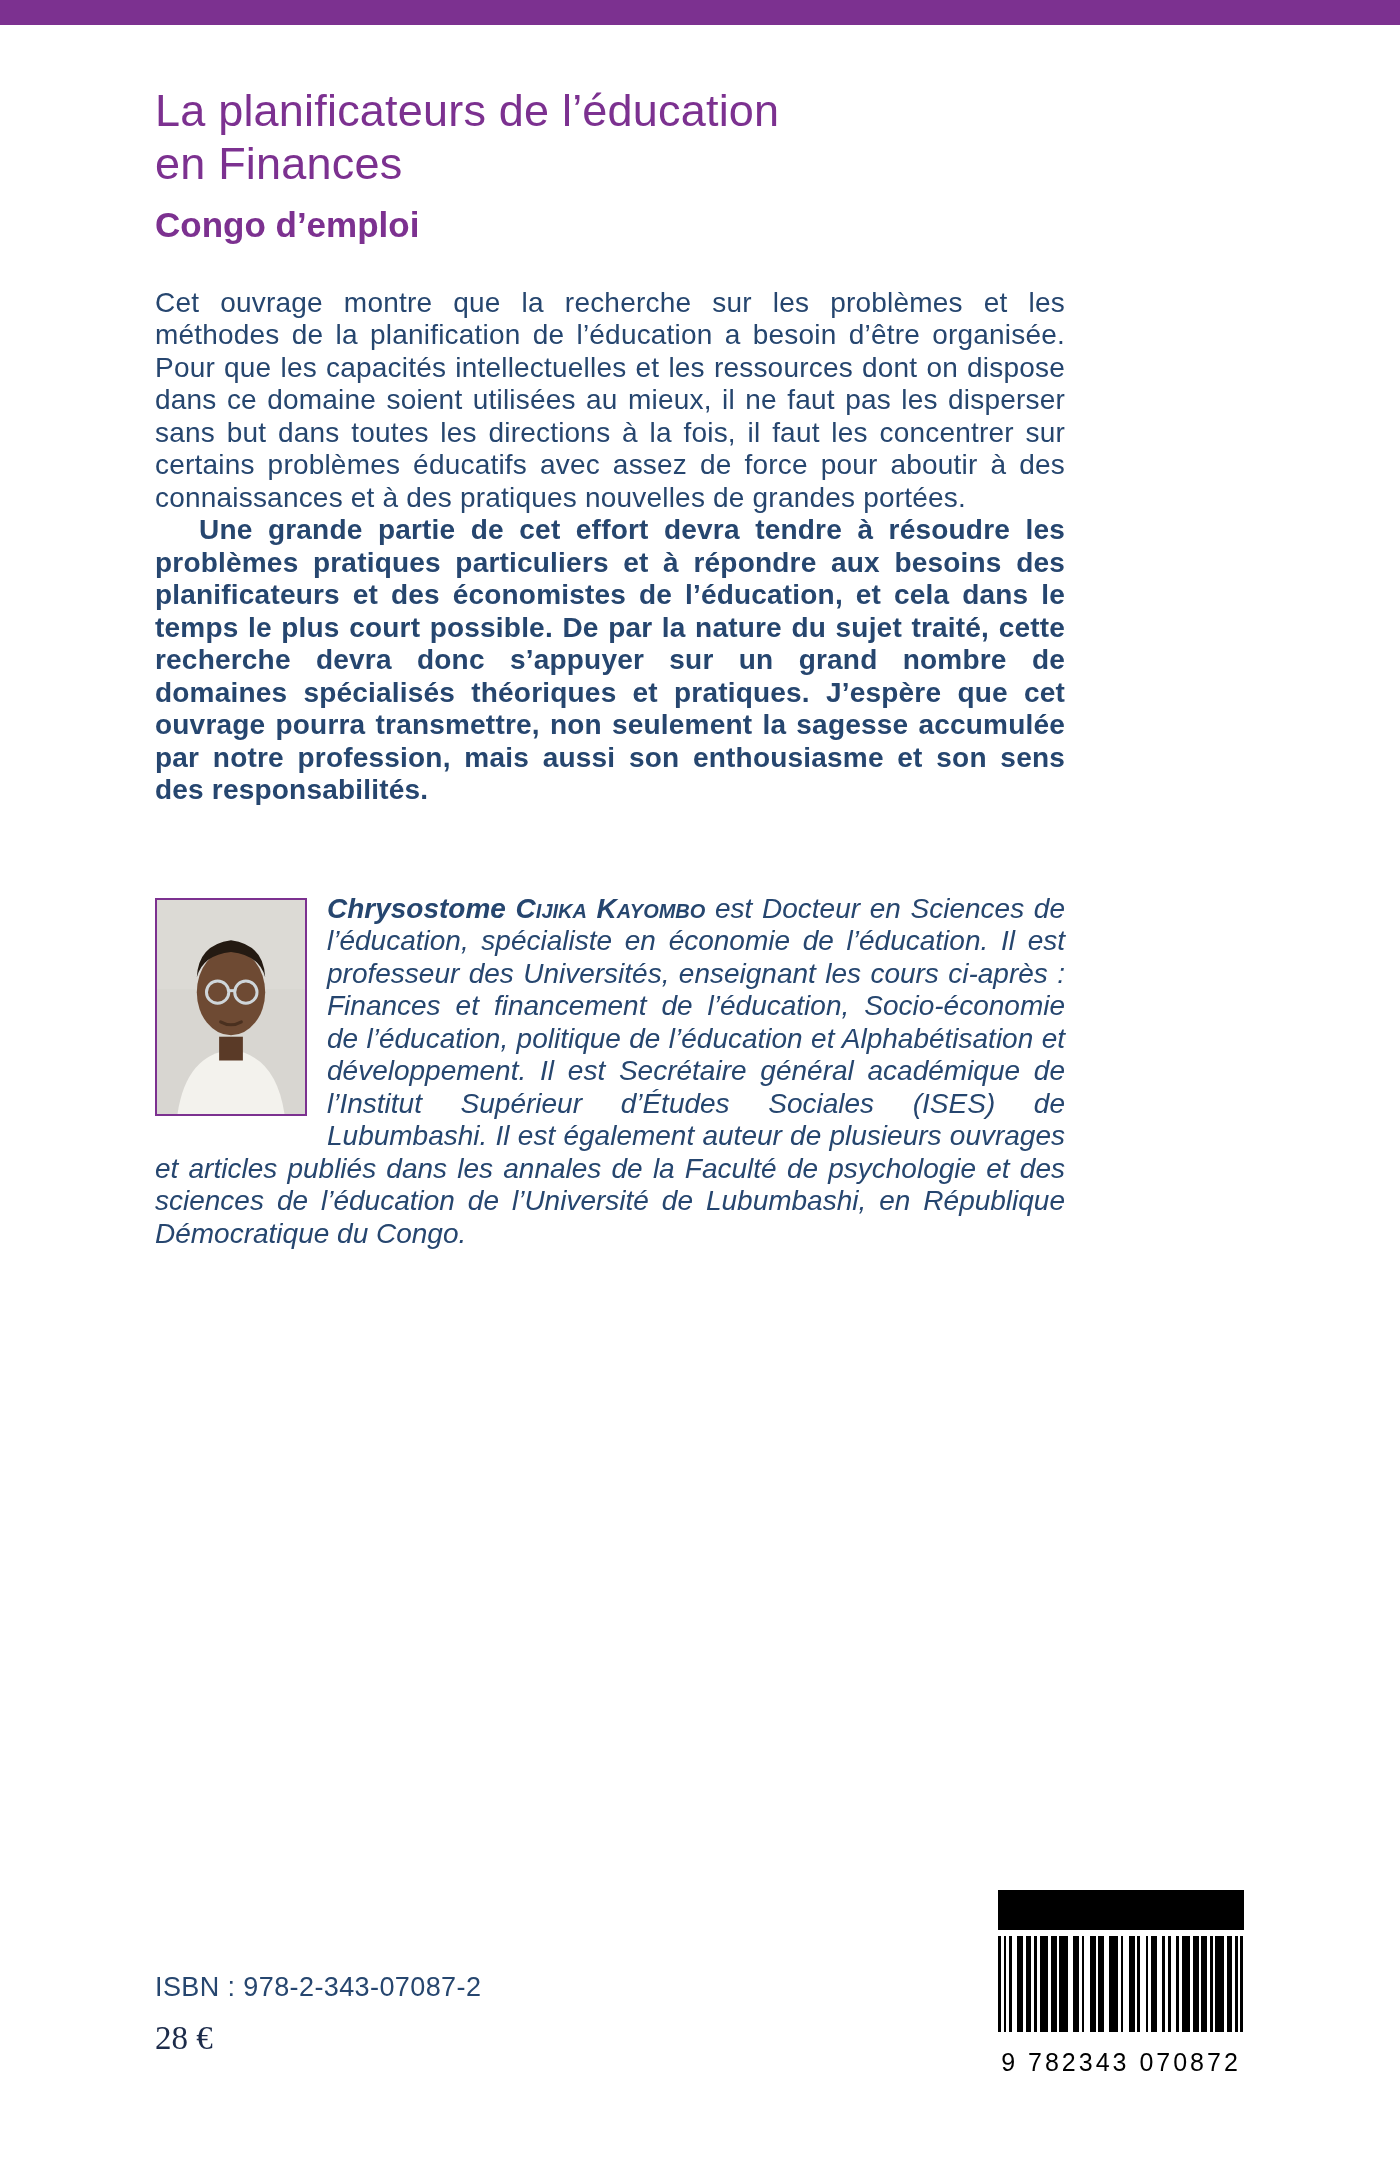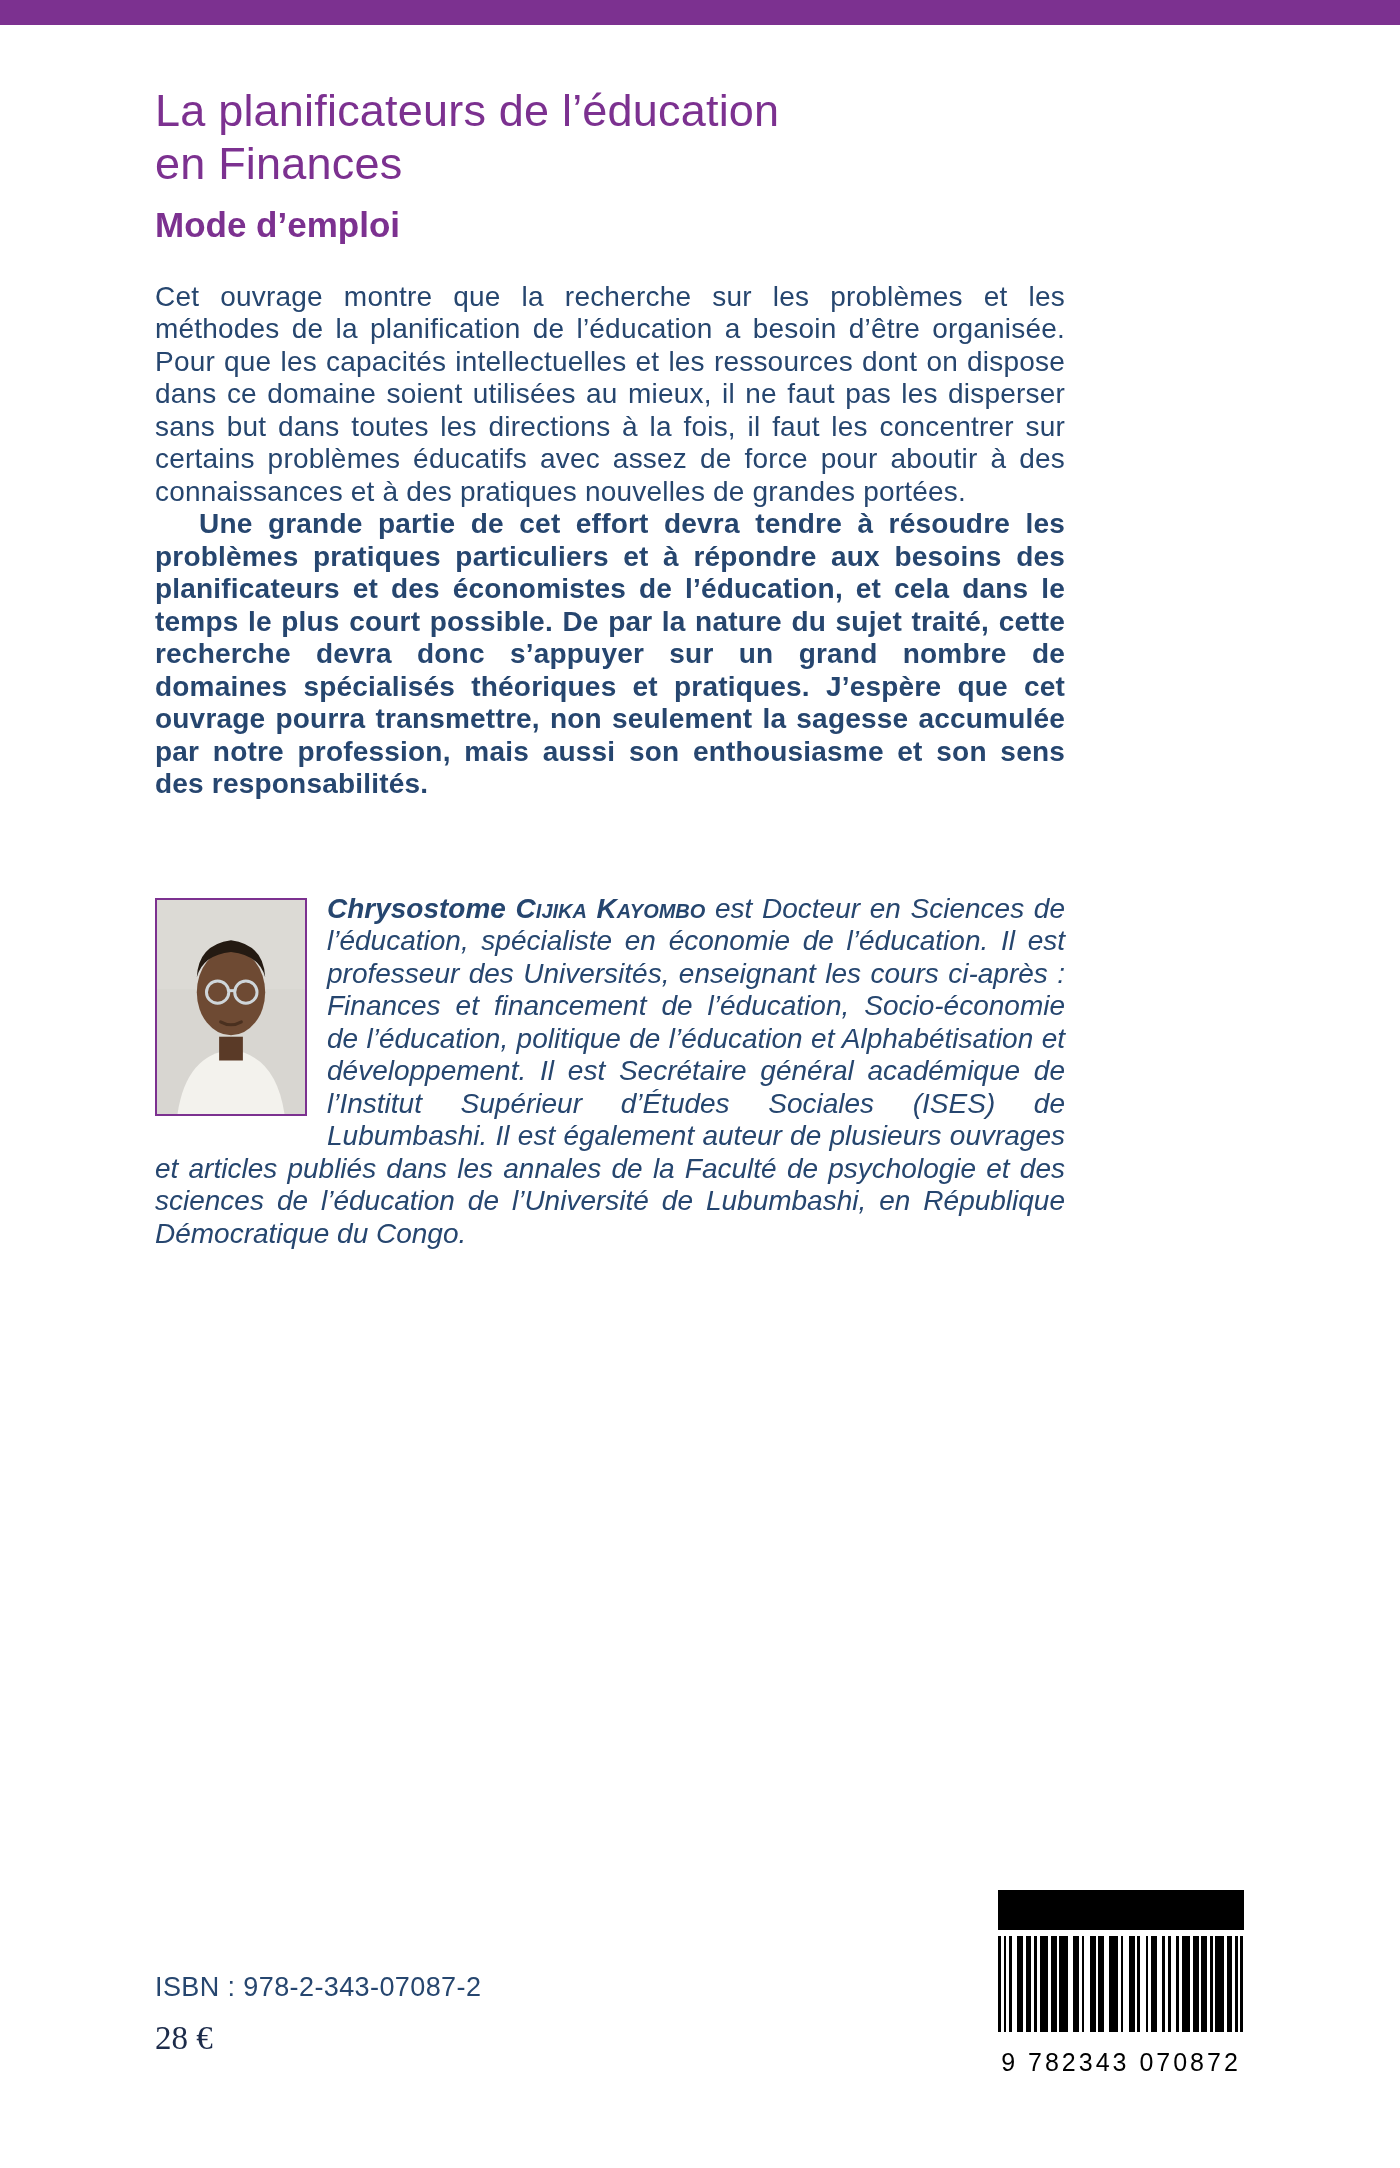--- a/index.html
+++ b/index.html
@@ -40,21 +40,21 @@
   .subtitle {
     margin: 16px 0 0 0;
     font-size: 35px;
     font-weight: 700;
     line-height: 1.1;
   }
 
   .synopsis {
     position: absolute;
     left: 155px;
-    top: 281px;
+    top: 287px;
     width: 910px;
     color: var(--navy, #26466f);
     font-size: 28px;
     line-height: 1.16;
     text-align: justify;
     letter-spacing: 0.2px;
   }
   .synopsis p { margin: 0; }
   .synopsis p.indent { text-indent: 44px; font-weight: bold; }
 
@@ -131,21 +131,21 @@
 </style>
 </head>
 <body>
 
 <div class="cover">
 
   <div class="topband"></div>
 
   <header class="title-block">
     <h1 class="title"><span>La planificateurs de l’éducation</span><br><span>en Finances</span></h1>
-    <h2 class="subtitle">Mode d’emploi</h2>
+    <h2 class="subtitle">Congo d’emploi</h2>
   </header>
 
   <section class="synopsis">
     <p>Cet ouvrage montre que la recherche sur les problèmes et les méthodes de la planification de l’éducation a besoin d’être organisée. Pour que les capacités intellectuelles et les ressources dont on dispose dans ce domaine soient utilisées au mieux, il ne faut pas les disperser sans but dans toutes les directions à la fois, il faut les concentrer sur certains problèmes éducatifs avec assez de force pour aboutir à des connaissances et à des pratiques nouvelles de grandes portées.</p>
     <p class="indent">Une grande partie de cet effort devra tendre à résoudre les problèmes pratiques particuliers et à répondre aux besoins des planificateurs et des économistes de l’éducation, et cela dans le temps le plus court possible. De par la nature du sujet traité, cette recherche devra donc s’appuyer sur un grand nombre de domaines spécialisés théoriques et pratiques. J’espère que cet ouvrage pourra transmettre, non seulement la sagesse accumulée par notre profession, mais aussi son enthousiasme et son sens des responsabilités.</p>
   </section>
 
   <section class="bio">
     <div class="photo">
       <svg viewBox="0 0 100 144" preserveAspectRatio="xMidYMid slice" xmlns="http://www.w3.org/2000/svg">

